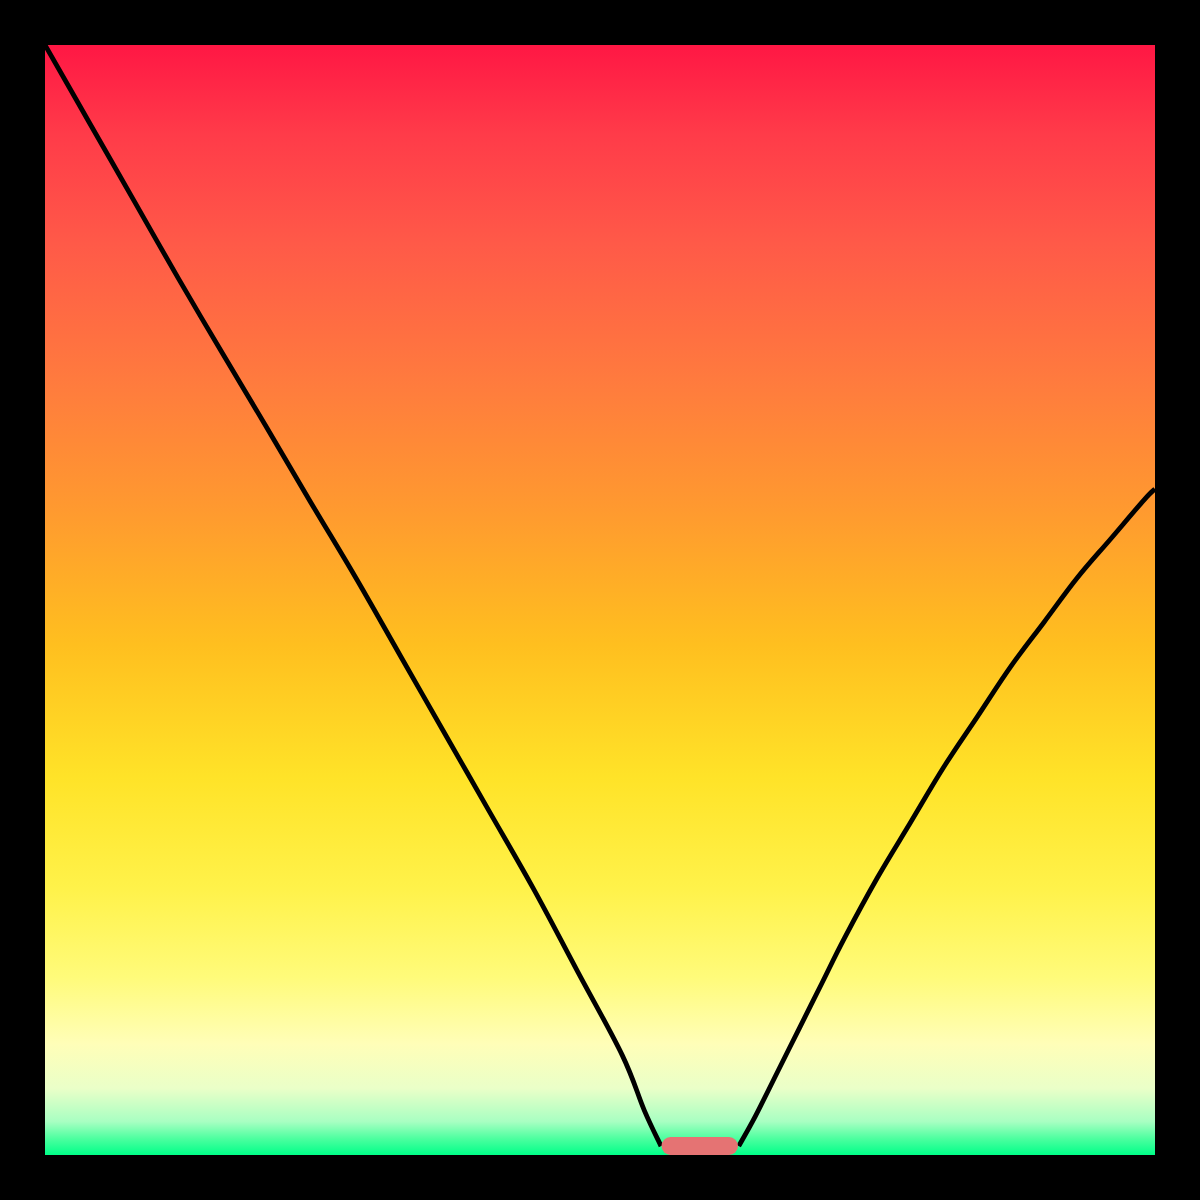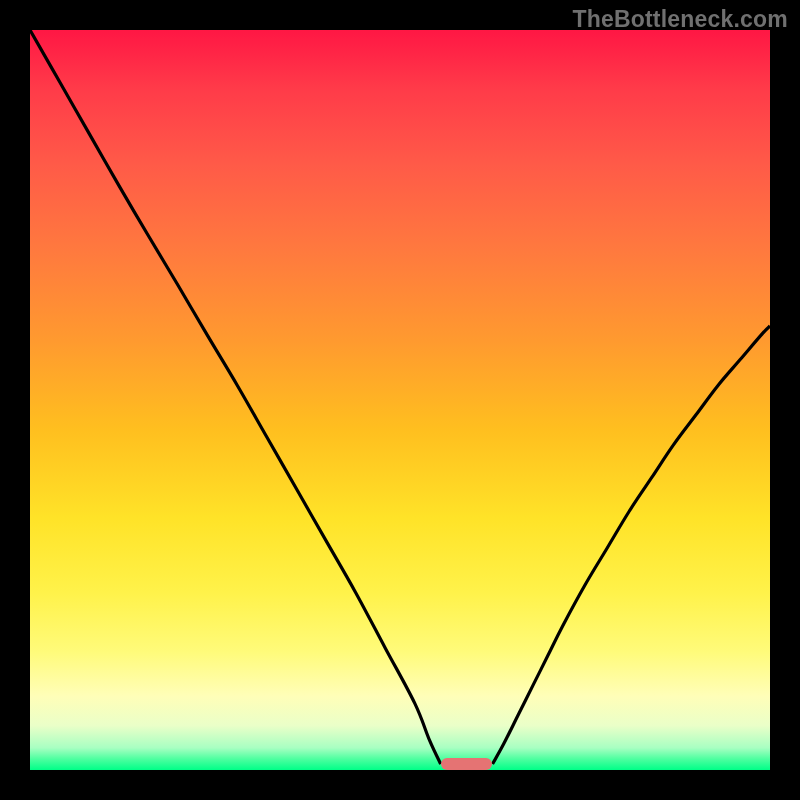--- a/index.html
+++ b/index.html
@@ -71,21 +71,20 @@
   .marker {
     position: absolute;
     background: #e57373;
     border-radius: 999px;
   }
 </style>
 </head>
 <body>
 
 <div class="frame">
-  <div class="watermark">TheBottleneck.com</div>
 
   <div class="plot-area">
     <div class="gradient-bg"></div>
     <svg class="curve" viewBox="0 0 740 740" preserveAspectRatio="none">
       <path id="left-path" fill="none" stroke="#000000" stroke-width="3.2" d="M 0.00 0.00 C 5.33 9.32, 18.94 33.15, 29.60 51.80 C 40.26 70.45, 48.54 84.95, 59.20 103.60 C 69.86 122.25, 78.14 137.02, 88.80 155.40 C 99.46 173.78, 107.74 187.74, 118.40 205.72 C 129.06 223.70, 137.34 237.32, 148.00 255.30 C 158.66 273.28, 166.94 287.64, 177.60 305.62 C 188.26 323.60, 196.54 336.95, 207.20 355.20 C 217.86 373.45, 226.14 388.35, 236.80 407.00 C 247.46 425.65, 255.74 440.15, 266.40 458.80 C 277.06 477.45, 285.34 491.95, 296.00 510.60 C 306.66 529.25, 314.94 543.09, 325.60 562.40 C 336.26 581.71, 344.54 597.92, 355.20 617.90 C 365.86 637.88, 376.81 656.75, 384.80 673.40 C 392.79 690.05, 394.94 699.48, 399.60 710.40 C 404.26 721.32, 408.70 729.82, 410.70 734.08"></path>
       <path id="right-path" fill="none" stroke="#000000" stroke-width="3.2" d="M 462.50 734.08 C 464.50 730.48, 468.94 723.02, 473.60 714.10 C 478.26 705.18, 483.07 695.16, 488.40 684.50 C 493.73 673.84, 497.87 665.56, 503.20 654.90 C 508.53 644.24, 512.67 635.96, 518.00 625.30 C 523.33 614.64, 526.14 608.35, 532.80 595.70 C 539.46 583.05, 547.01 568.99, 555.00 555.00 C 562.99 541.01, 569.21 531.32, 577.20 518.00 C 585.19 504.68, 591.41 493.65, 599.40 481.00 C 607.39 468.35, 613.61 459.69, 621.60 447.70 C 629.59 435.71, 635.81 425.72, 643.80 414.40 C 651.79 403.08, 658.01 395.46, 666.00 384.80 C 673.99 374.14, 680.21 365.19, 688.20 355.20 C 696.19 345.21, 702.41 338.62, 710.40 329.30 C 718.39 319.98, 727.27 309.39, 732.60 303.40 C 737.93 297.41, 738.67 297.33, 740.00 296.00"></path>
     </svg>
     <div id="marker" class="marker" style="left: 410.7px; width: 51.8px; top: 728.08px; height: 12px; background: rgb(229, 115, 115);"></div>
   </div>
 </div>

